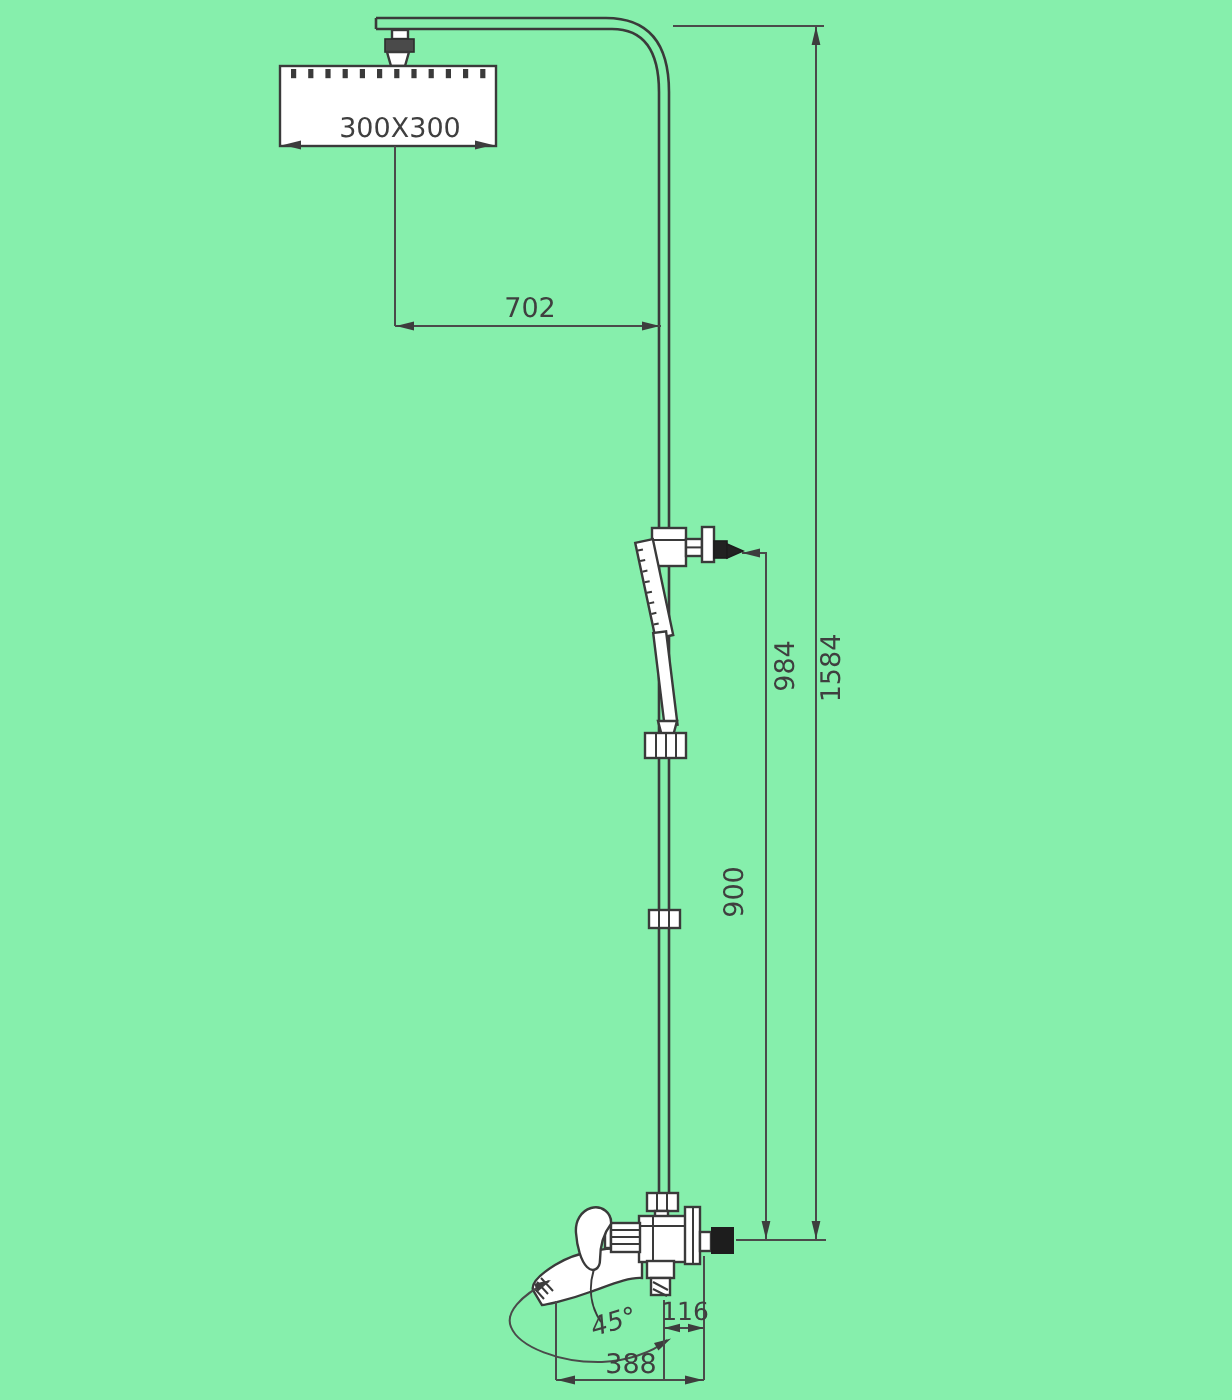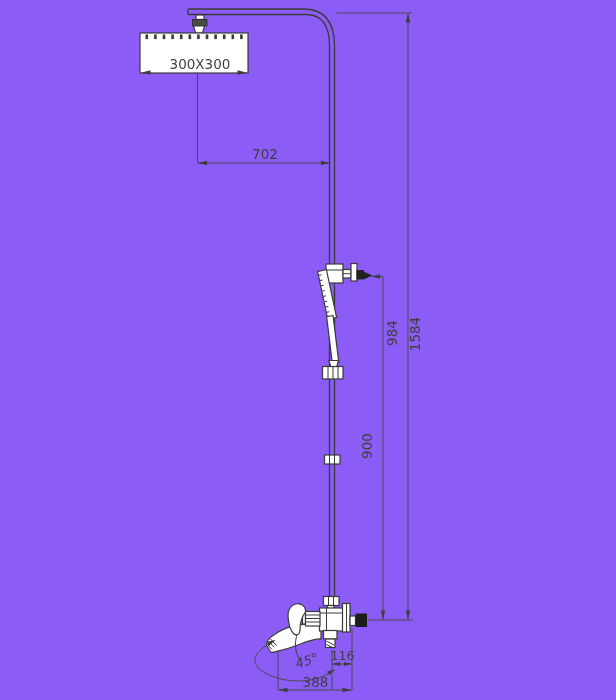--- a/index.html
+++ b/index.html
@@ -1,19 +1,19 @@
 <!DOCTYPE html>
 <html><head>
 <meta charset="utf-8">
 <style>
   html,body{margin:0;padding:0;background:#ffffff;}
   .sheet{
     position:relative;
     width:616px;height:700px;
-    background:#8b5cf6;
+    background:#86efac;
     font-family:"DejaVu Sans","Liberation Sans",sans-serif;
     overflow:hidden;
   }
   svg{position:absolute;left:0;top:0;}
   .comp{stroke:#3a3a3a;stroke-width:1.2;fill:#ffffff;}
   .comp-thin{stroke:#3a3a3a;stroke-width:1;fill:none;}
   .pipe{stroke:#3a3a3a;stroke-width:1.3;fill:none;}
   .dark{fill:#222222;stroke:#1d1d1d;stroke-width:0.8;}
   .dim{stroke:#4a4a4a;stroke-width:1;fill:none;}
   .arrow{fill:#3d3d3d;stroke:none;}

